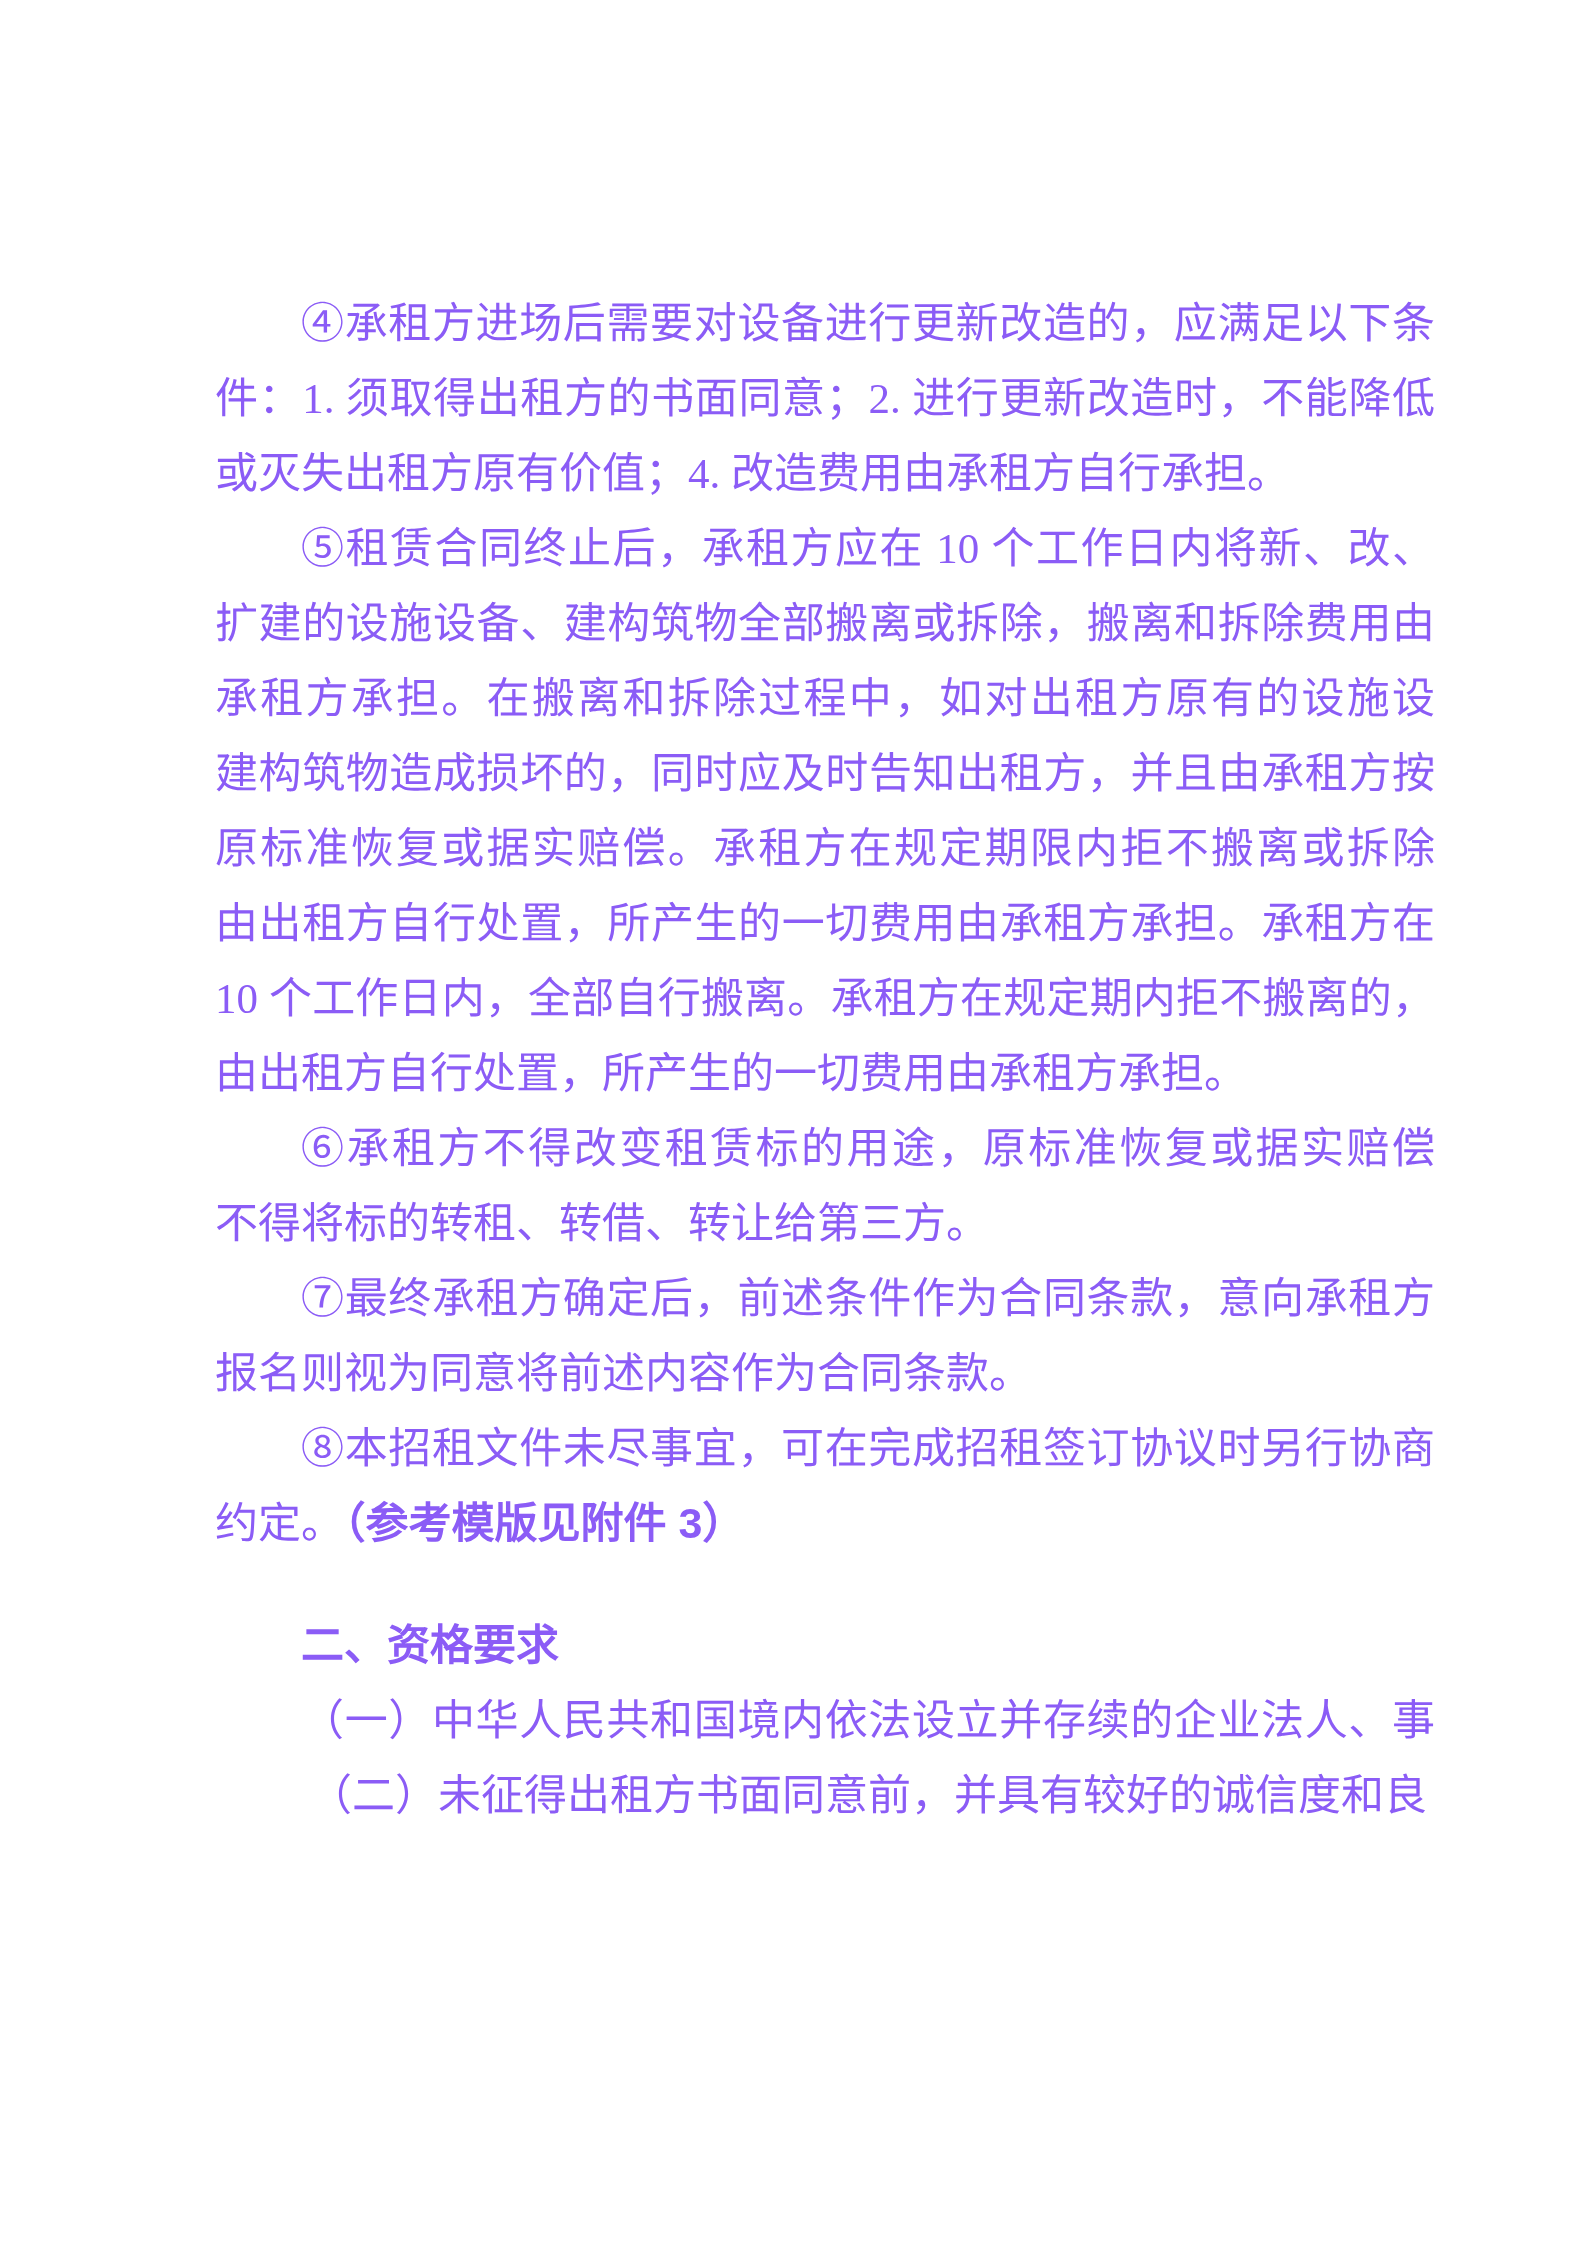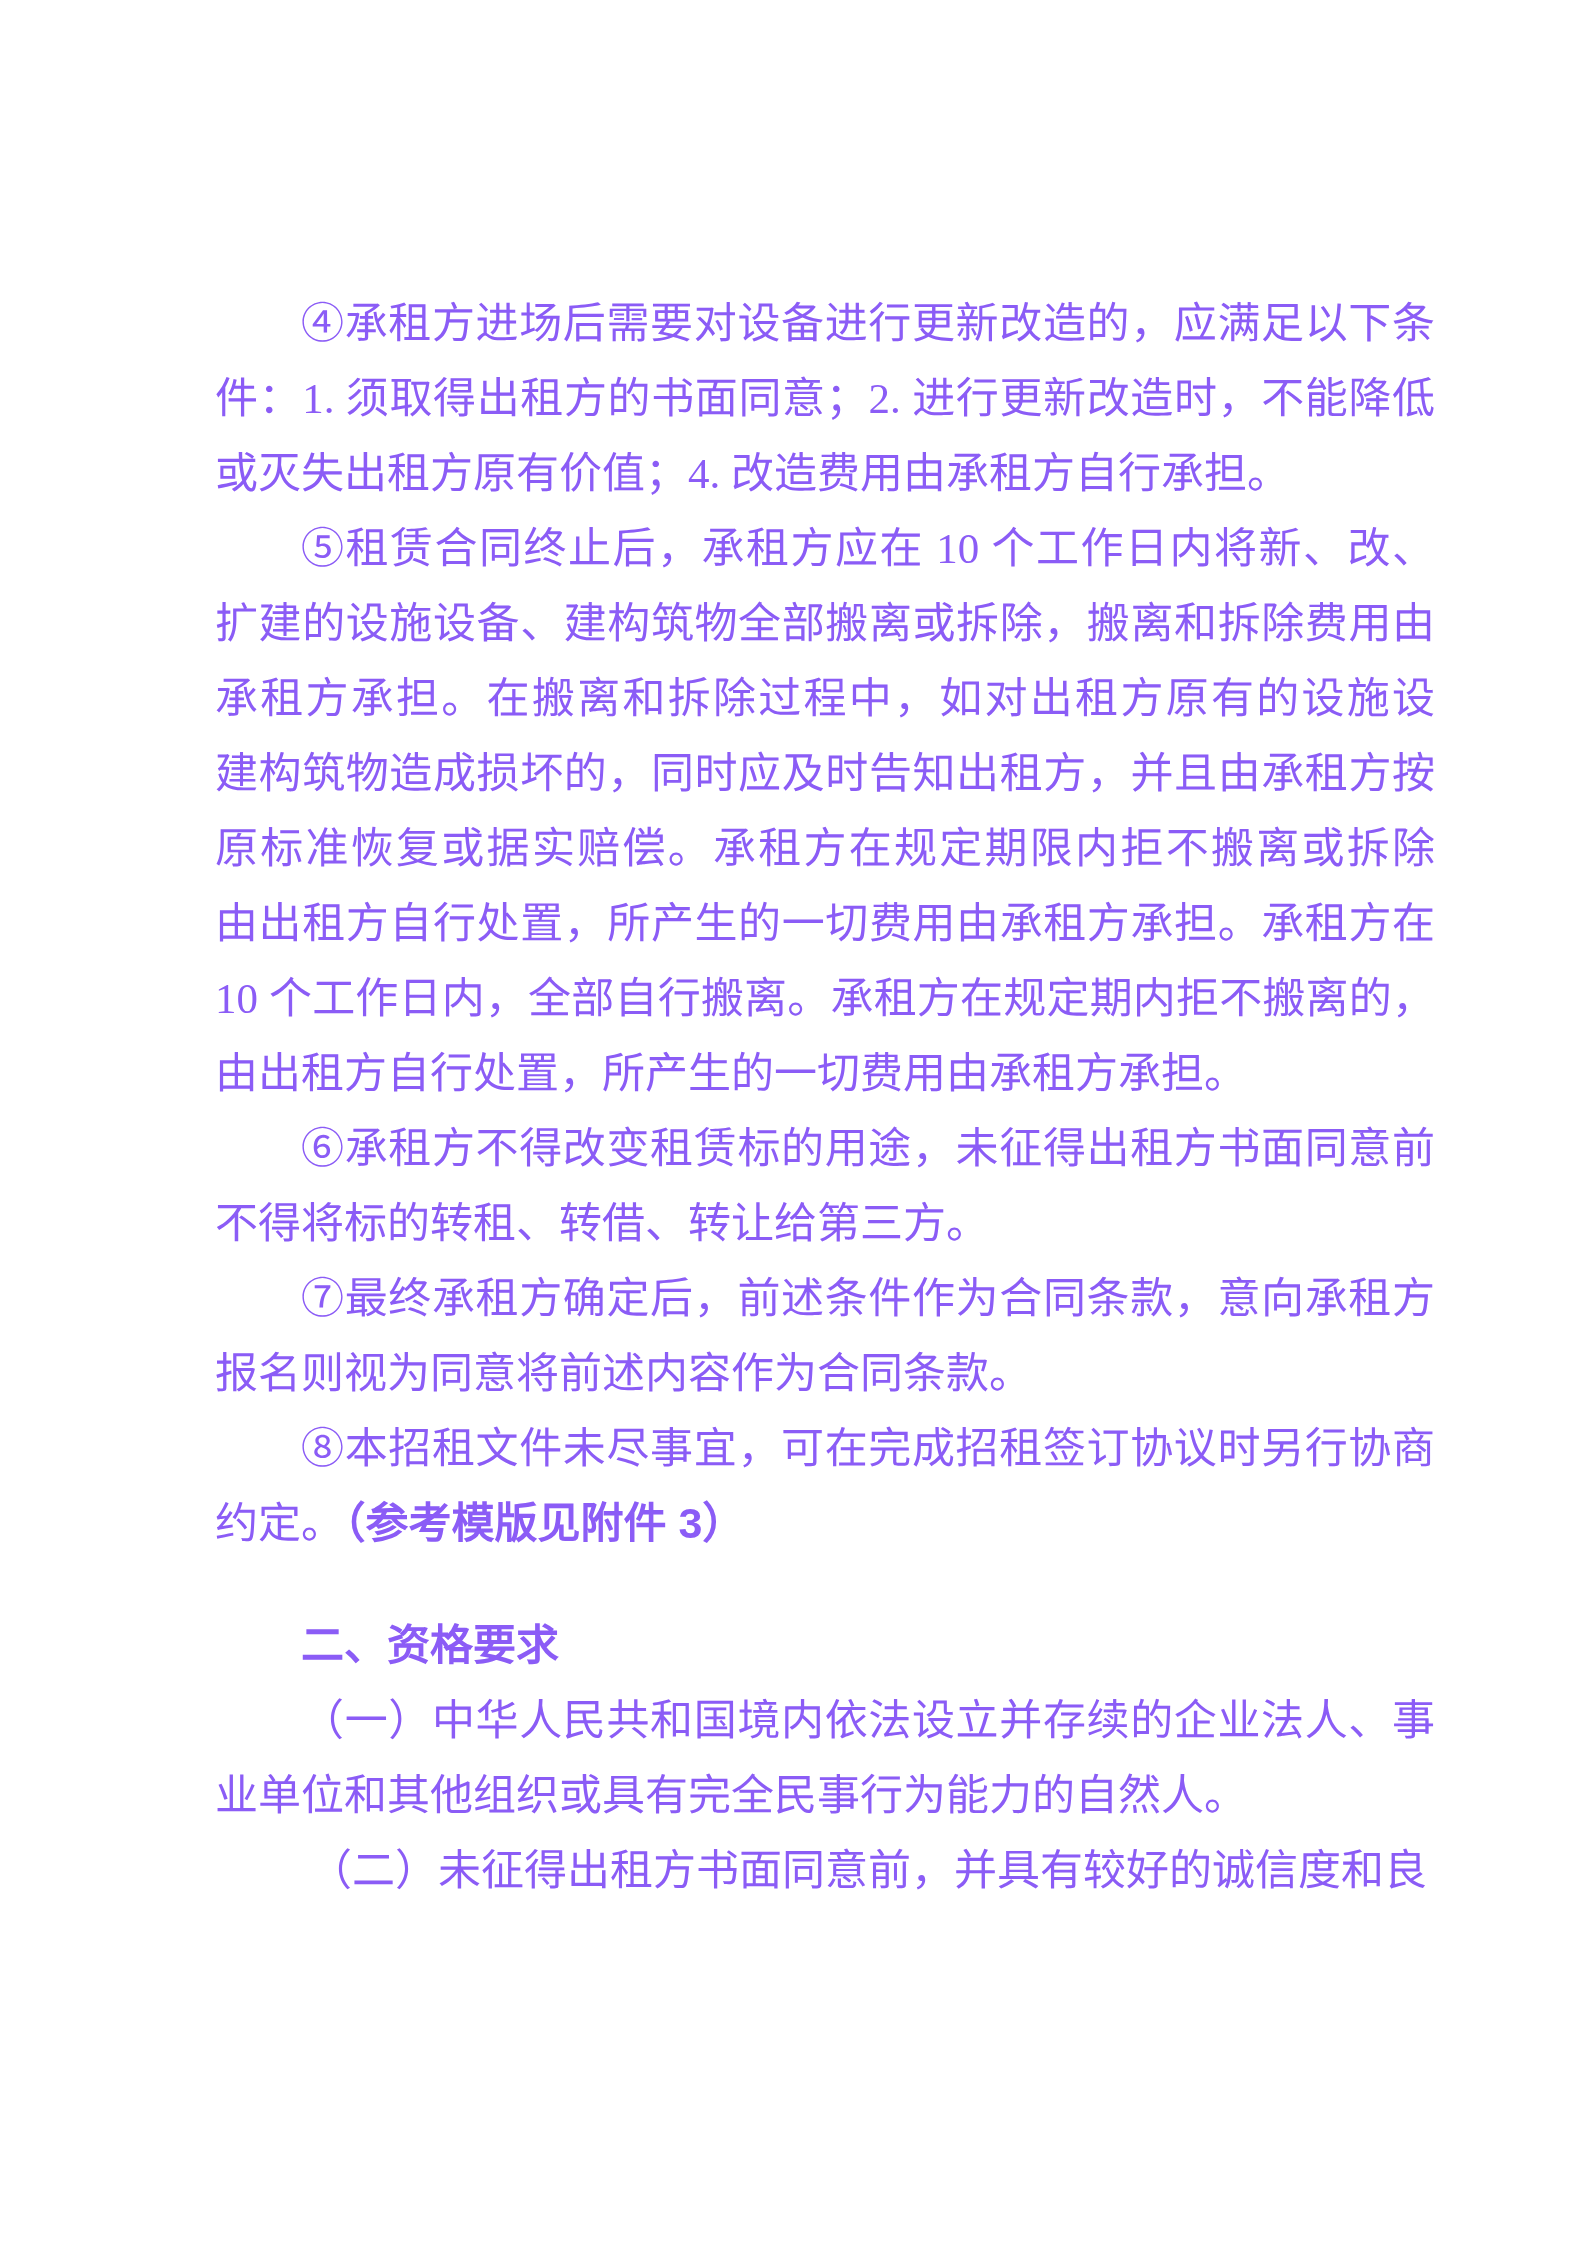--- a/index.html
+++ b/index.html
@@ -67,21 +67,21 @@
     <div class="line fill">扩建的设施设备、建构筑物全部搬离或拆除，搬离和拆除费用由</div>
     <div class="line fill">承租方承担。在搬离和拆除过程中，如对出租方原有的设施设备、</div>
     <div class="line fill">建构筑物造成损坏的，同时应及时告知出租方，并且由承租方按</div>
     <div class="line fill">原标准恢复或据实赔偿。承租方在规定期限内拒不搬离或拆除的，</div>
     <div class="line fill">由出租方自行处置，所产生的一切费用由承租方承担。承租方在</div>
     <div class="line fill">10 个工作日内，全部自行搬离。承租方在规定期内拒不搬离的，</div>
     <div class="line end">由出租方自行处置，所产生的一切费用由承租方承担。</div>
   </div>
 
   <div class="para">
-    <div class="line fill indent">⑥承租方不得改变租赁标的用途，未征得出租方书面同意前</div>
+    <div class="line fill indent">⑥承租方不得改变租赁标的用途，原标准恢复或据实赔偿</div>
     <div class="line end">不得将标的转租、转借、转让给第三方。</div>
   </div>
 
   <div class="para">
     <div class="line fill indent">⑦最终承租方确定后，前述条件作为合同条款，意向承租方</div>
     <div class="line end">报名则视为同意将前述内容作为合同条款。</div>
   </div>
 
   <div class="para">
     <div class="line fill indent">⑧本招租文件未尽事宜，可在完成招租签订协议时另行协商</div>
@@ -89,20 +89,19 @@
       <span>约定。</span><span class="boldface">（参考模版见附件 3）</span>
     </div>
   </div>
 
   <div class="para">
     <div class="line end indent boldface">二、资格要求</div>
   </div>
 
   <div class="para">
     <div class="line fill indent">（一）中华人民共和国境内依法设立并存续的企业法人、事</div>
-    <div class="line end">业单位和其他组织或具有完全民事行为能力的自然人。</div>
   </div>
 
   <div class="para">
     <div class="line fill indent">（二）未征得出租方书面同意前，并具有较好的诚信度和良好</div>
   </div>
 
 </div>
 
 </body></html>

